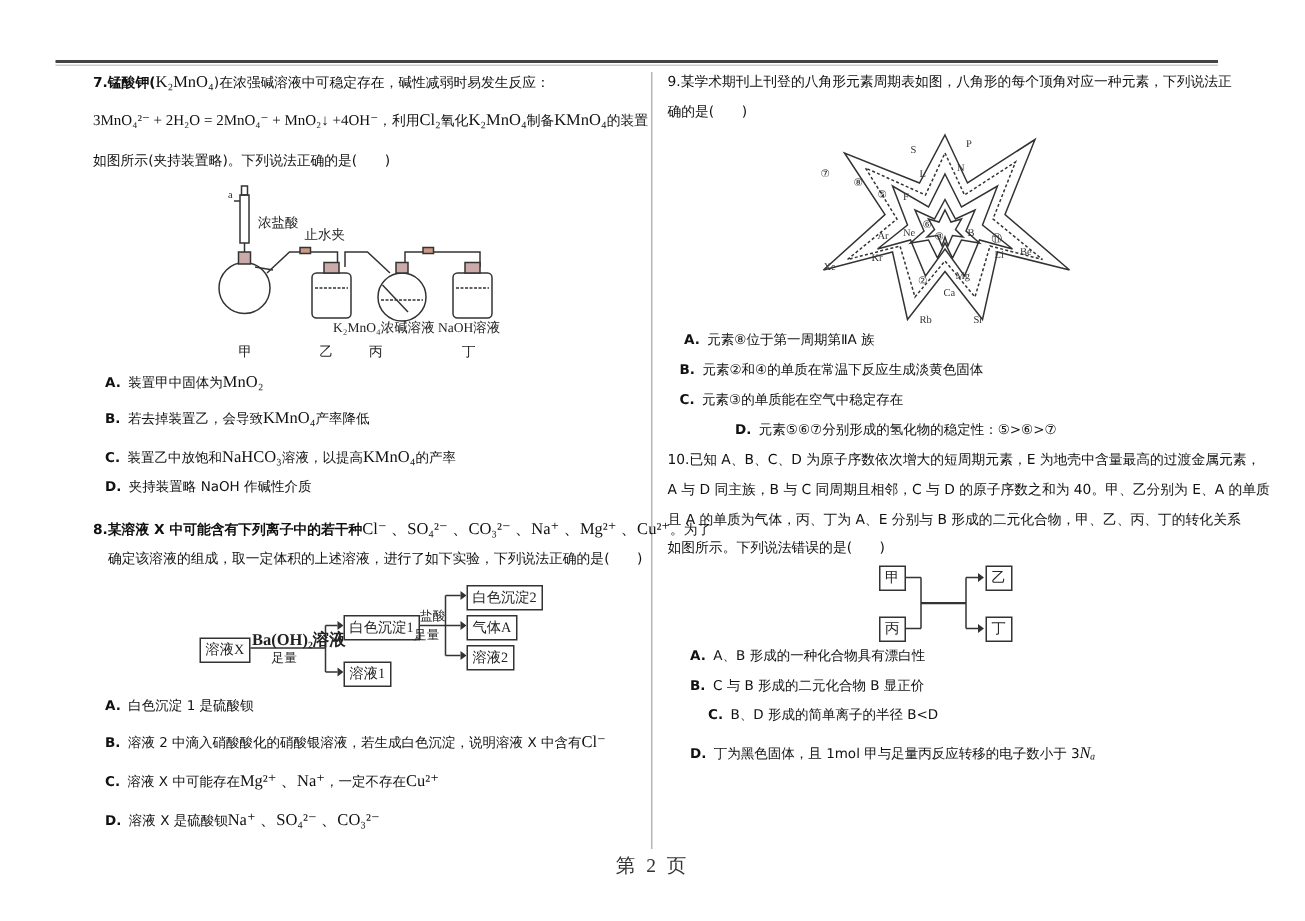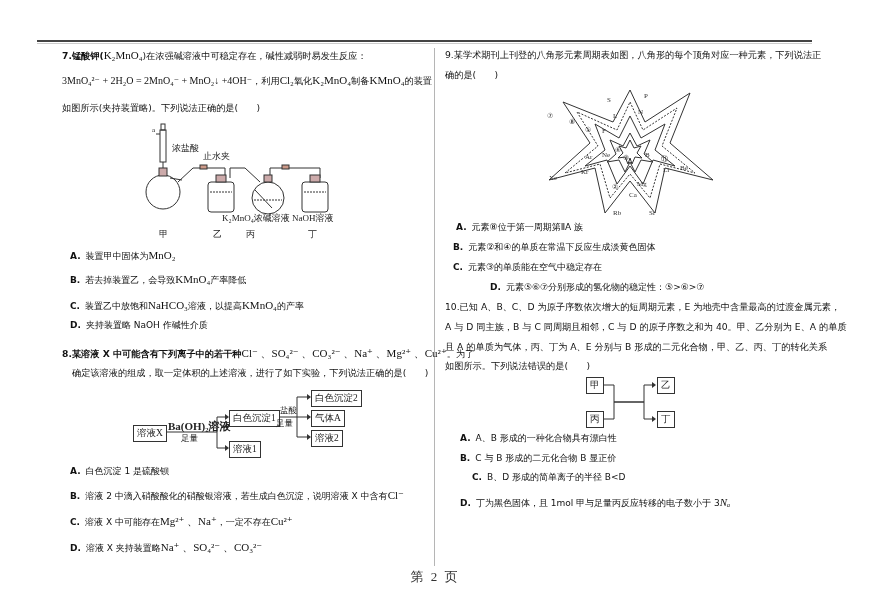--- a/index.html
+++ b/index.html
@@ -134,21 +134,21 @@
   <div class="abs line opt" style="left:70px;top:466px;">
     <span class="lab">A.</span><span>白色沉淀 1 是硫酸钡</span>
   </div>
   <div class="abs line opt" style="left:70px;top:490px;">
     <span class="lab">B.</span><span>溶液 2 中滴入硝酸酸化的硝酸银溶液，若生成白色沉淀，说明溶液 X 中含有</span><span class="formula">Cl⁻</span>
   </div>
   <div class="abs line opt" style="left:70px;top:516px;">
     <span class="lab">C.</span><span>溶液 X 中可能存在</span><span class="formula">Mg²⁺ 、Na⁺</span><span>，一定不存在</span><span class="formula">Cu²⁺</span>
   </div>
   <div class="abs line opt" style="left:70px;top:542px;">
-    <span class="lab">D.</span><span>溶液 X 夹持装置略</span><span class="formula">Na⁺ 、SO₄²⁻ 、CO₃²⁻</span>
+    <span class="lab">D.</span><span>溶液 X 是硫酸钡</span><span class="formula">Na⁺ 、SO₄²⁻ 、CO₃²⁻</span>
   </div>
 </div>
 
 <div>
   <div class="abs line" style="left:445px;top:50px;">9.某学术期刊上刊登的八角形元素周期表如图，八角形的每个顶角对应一种元素，下列说法正</div>
   <div class="abs line" style="left:445px;top:70px;">确的是(　　)</div>
 
   <div class="abs" style="left:545px;top:88px;width:170px;height:130px;">
     <svg width="170" height="130" viewBox="0 0 170 130" style="position:absolute;left:0;top:0;">
       <g fill="none" stroke="#333" stroke-width="1">

